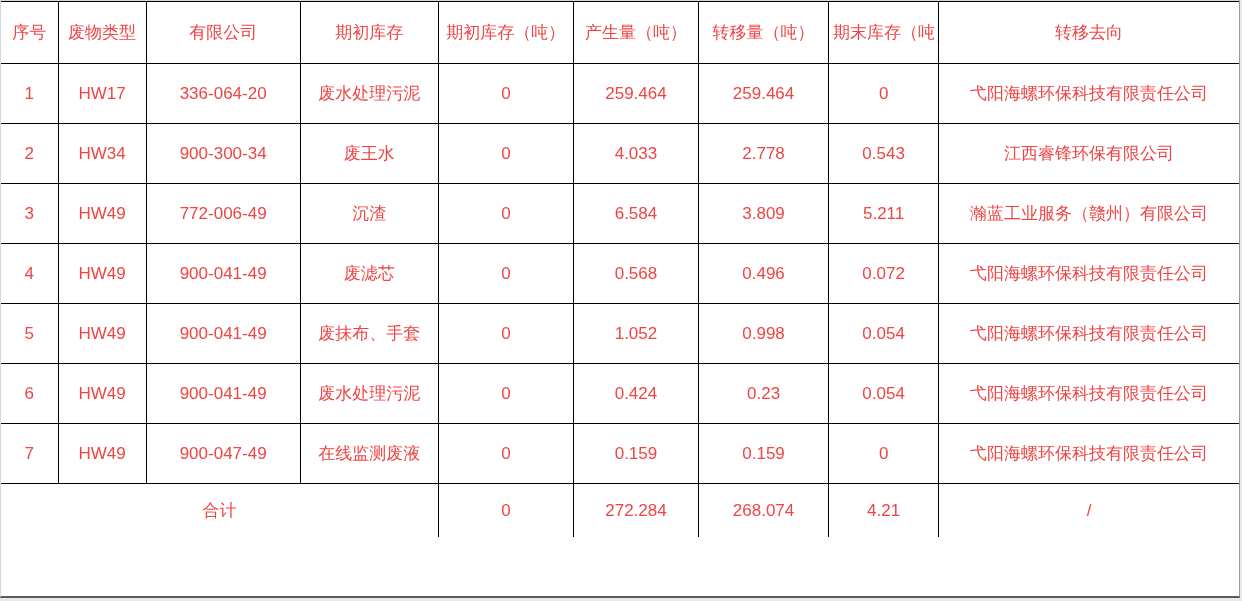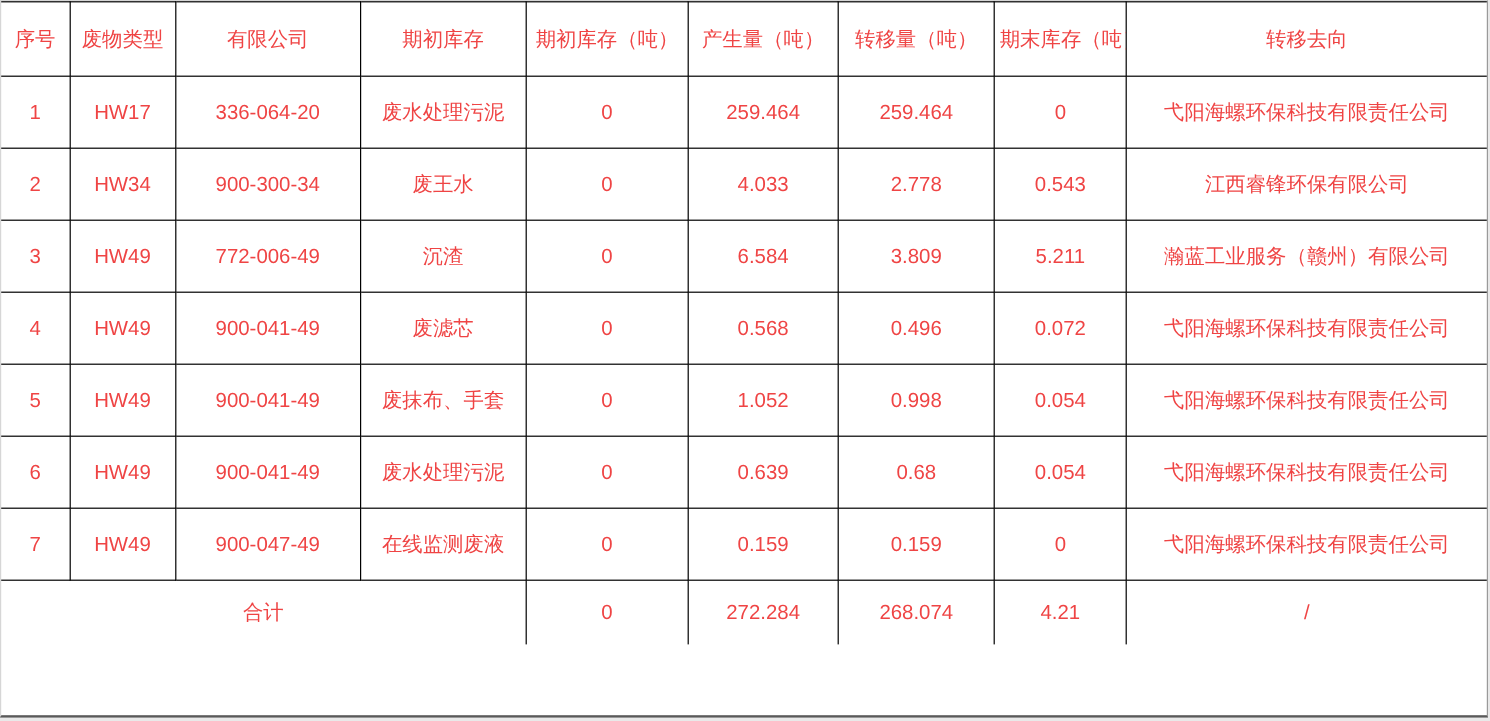--- a/index.html
+++ b/index.html
@@ -156,22 +156,22 @@
           <td>0.998</td>
           <td>0.054</td>
           <td>弋阳海螺环保科技有限责任公司</td>
         </tr>
         <tr>
           <td>6</td>
           <td>HW49</td>
           <td>900-041-49</td>
           <td>废水处理污泥</td>
           <td>0</td>
-          <td>0.639</td>
-          <td>0.68</td>
+          <td>0.424</td>
+          <td>0.23</td>
           <td>0.054</td>
           <td>弋阳海螺环保科技有限责任公司</td>
         </tr>
         <tr>
           <td>7</td>
           <td>HW49</td>
           <td>900-047-49</td>
           <td>在线监测废液</td>
           <td>0</td>
           <td>0.159</td>

